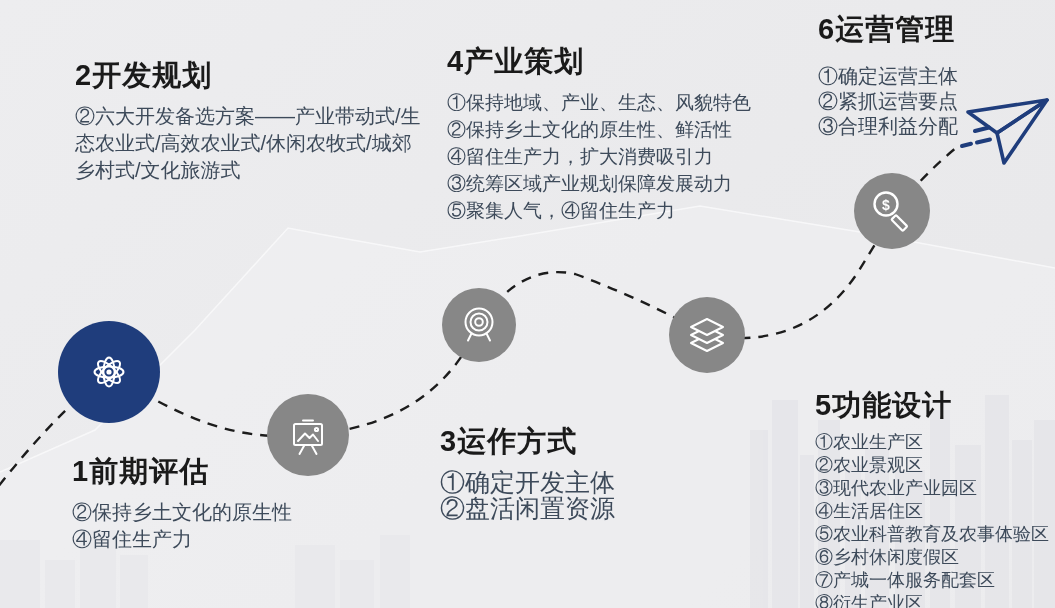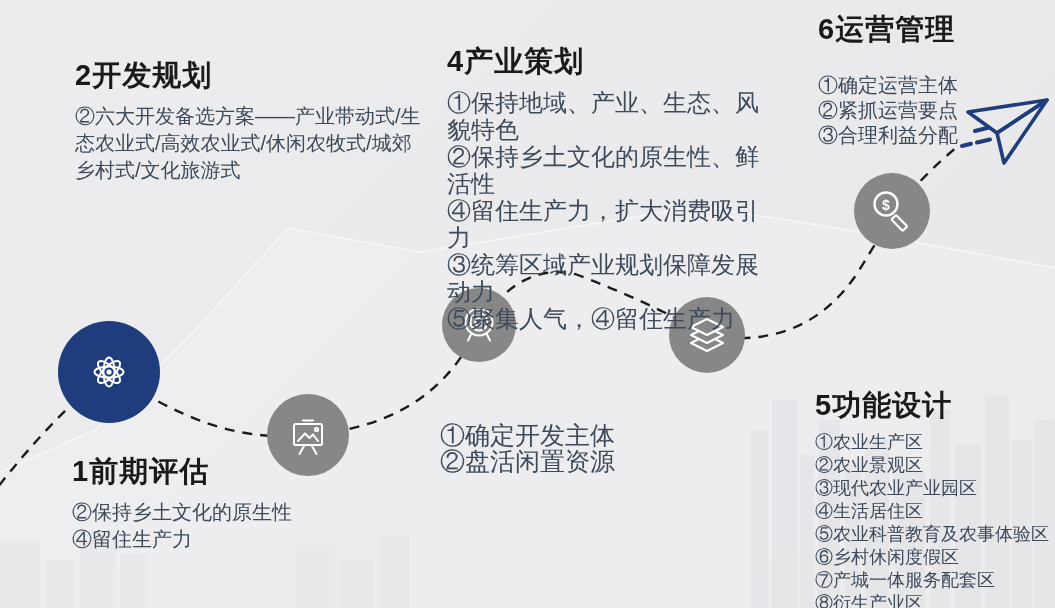--- a/index.html
+++ b/index.html
@@ -20,28 +20,28 @@
   }
   .sec .item{color:#3d4a5a}
   
   .s1{left:72px;top:452px;width:320px}
   .s1 .item{font-size:20px;line-height:27px}
   .s2{left:75px;top:56px;width:348px}
   .s2 .item{font-size:20px;line-height:27px}
   .s3{left:440px;top:422px;width:270px}
   .s3 .item{font-size:25px;line-height:26px}
   .s4{left:447px;top:42px;width:335px}
-  .s4 .item{font-size:24px;line-height:27px}
+  .s4 .item{font-size:19px;line-height:27px}
   .s4 h2{}
   .s5{left:815px;top:386px;width:245px}
   .s5 .item{font-size:18px;line-height:23px}
   .s5 h2{margin-bottom:5px}
   .s6{left:818px;top:10px;width:235px}
   .s6 .item{font-size:20px;line-height:25px}
-  .s6 h2{margin-bottom:23px}
+  .s6 h2{margin-bottom:14px}
 </style>
 </head>
 <body>
 
 <div class="canvas">
 
   <svg class="layer" width="1055" height="608" viewBox="0 0 1055 608" aria-hidden="true">
     <path d="M0 472 L95 430 L195 330 L288 228 L330 236 L420 252 L520 236 L700 206 L860 232 L1055 268 L1055 608 L0 608 Z" fill="#f1f1f3" opacity="0.45"></path>
     <path d="M0 472 L95 430 L195 330 L288 228 L330 236 L420 252 L520 236 L700 206 L860 232 L1055 268" fill="none" stroke="#f8f8fa" stroke-width="1.5" opacity="0.9"></path>
     <g fill="#dfdfe4" opacity="0.45">
@@ -152,20 +152,21 @@
   </section>
 
   <section class="sec s2">
     <h2>2开发规划</h2>
     <div class="list">
         <div class="item">②六大开发备选方案——产业带动式/生态农业式/高效农业式/休闲农牧式/城郊乡村式/文化旅游式</div>
       </div>
   </section>
 
   <section class="sec s3">
+    <h2>3运作方式</h2>
     <div class="list">
         <div class="item">①确定开发主体</div>
         <div class="item">②盘活闲置资源</div>
       </div>
   </section>
 
   <section class="sec s4">
     <h2>4产业策划</h2>
     <div class="list">
         <div class="item">①保持地域、产业、生态、风貌特色</div>

